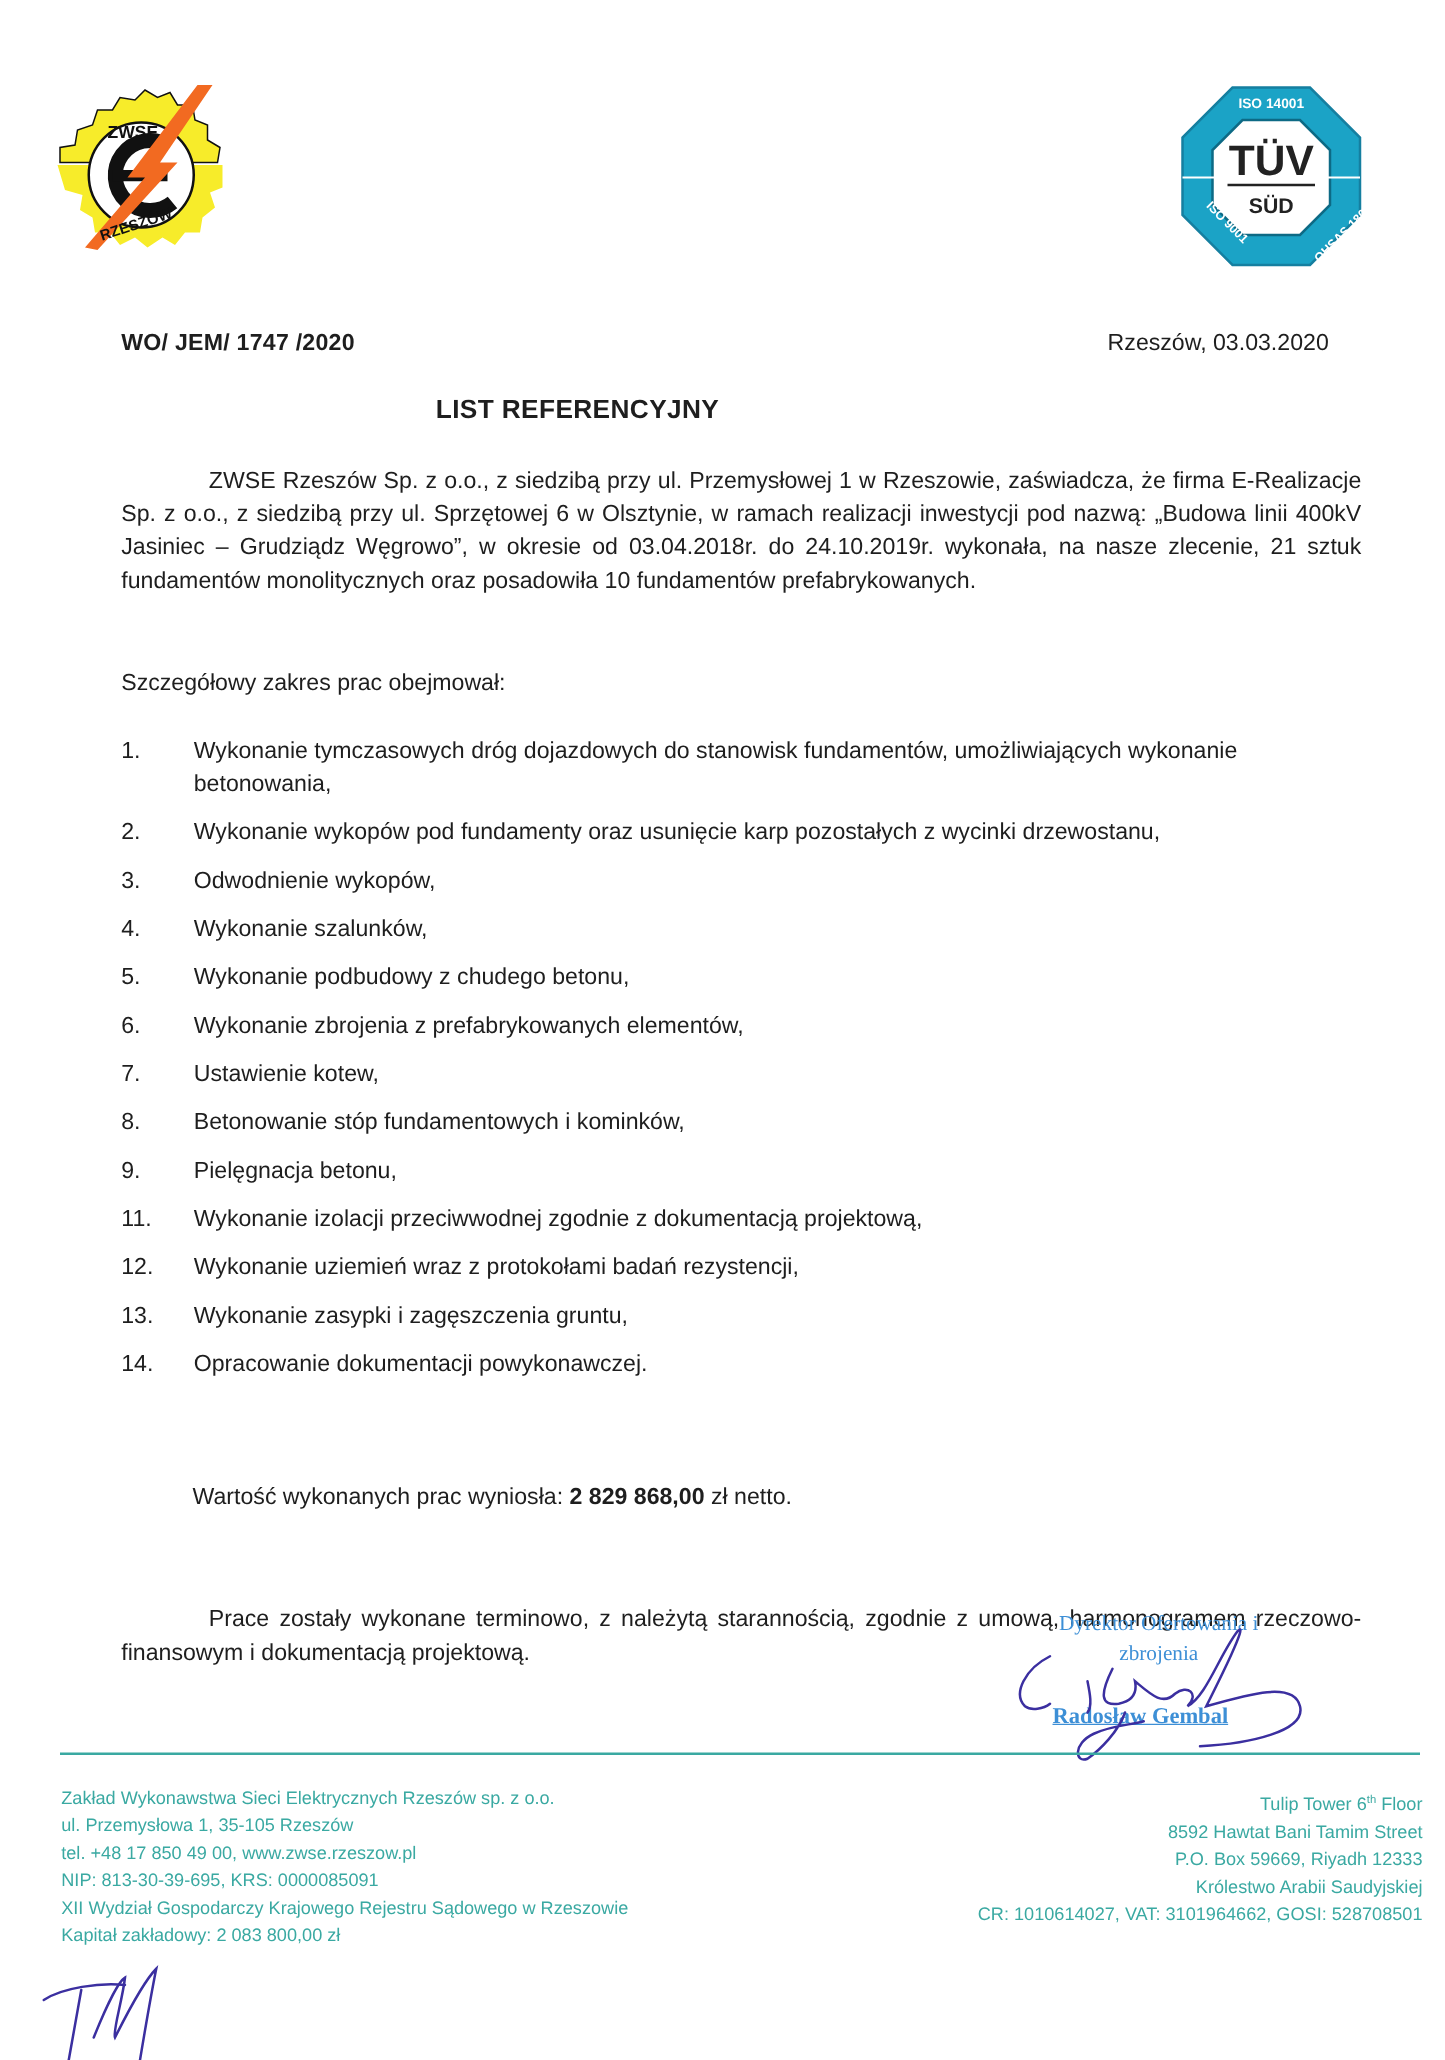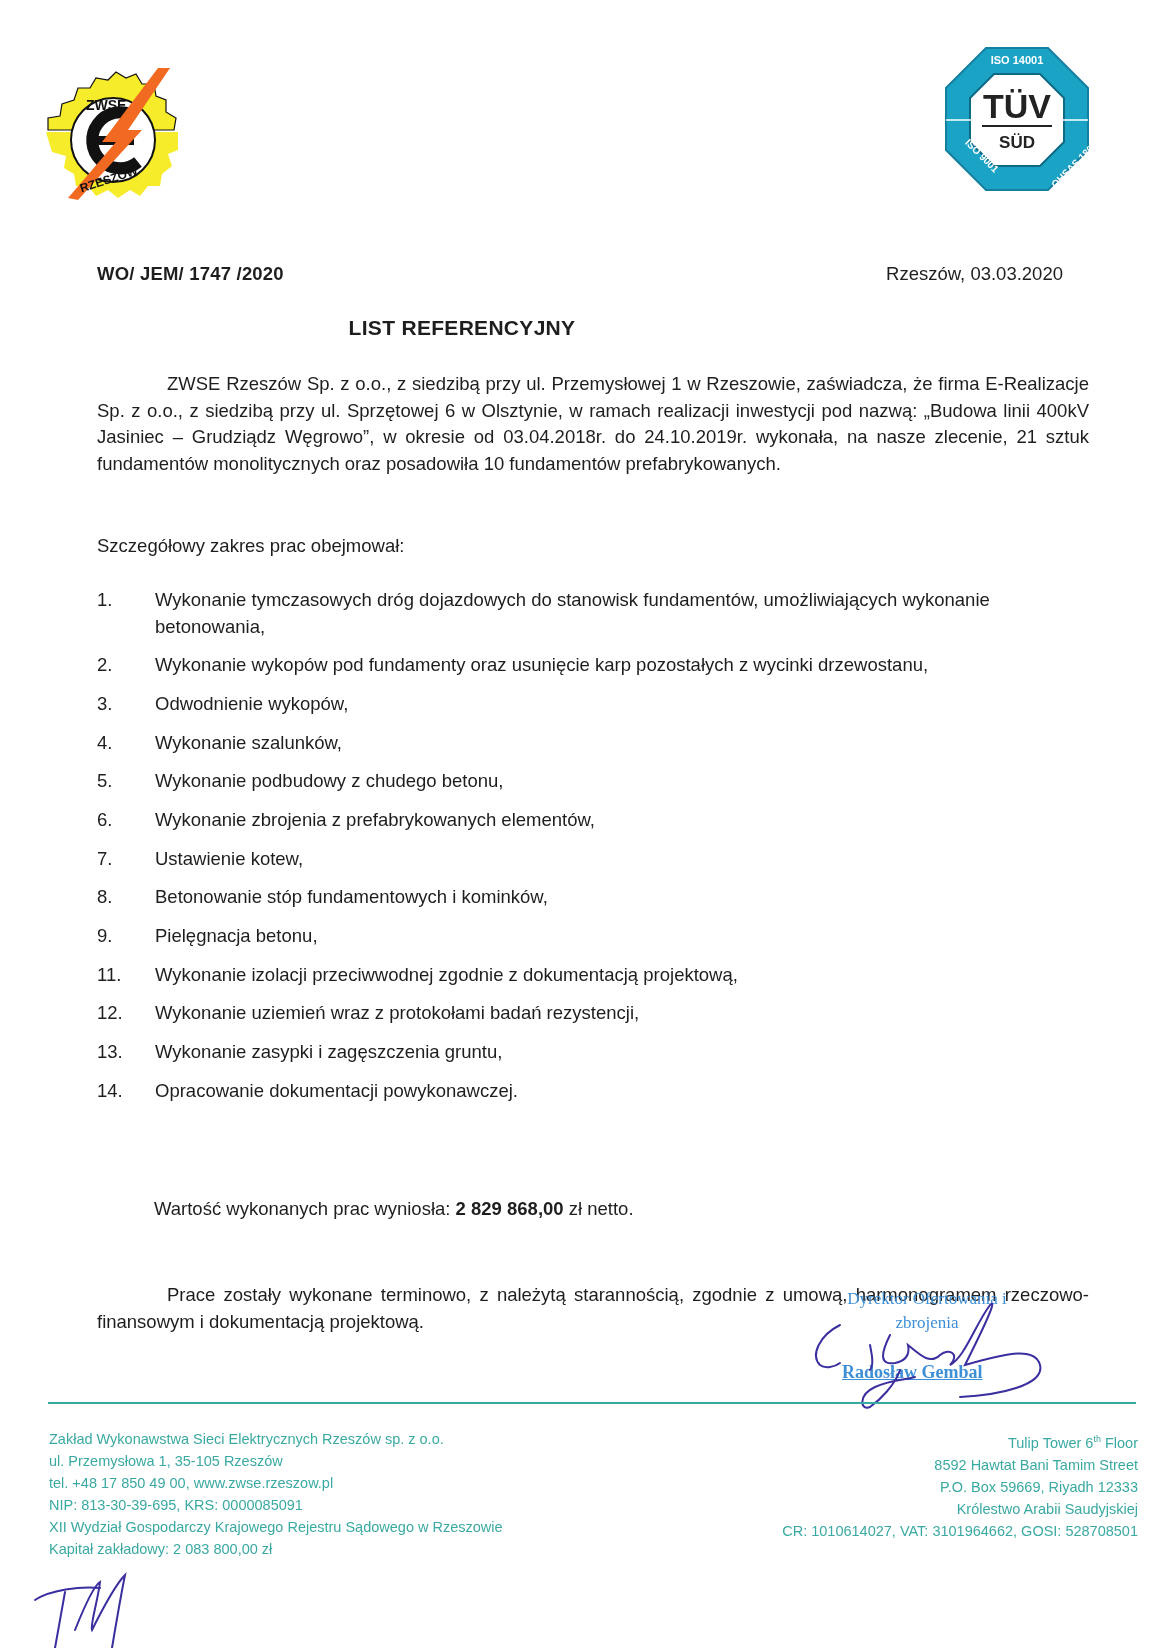--- a/index.html
+++ b/index.html
@@ -1,33 +1,33 @@
 <!DOCTYPE html>
 <html><head>
   <meta charset="utf-8">
   <style>
     html, body { margin:0; padding:0; background:#ffffff; }
     body { width:1156px; height:1648px; position:relative; overflow:hidden;
            font-family:"Liberation Sans", "DejaVu Sans", sans-serif; color:#1e1e1e; }
     .abs { position:absolute; }
     .logo-left { left:38px; top:58px; width:150px; height:150px; }
-    .logo-right { left:942px; top:44px; width:150px; height:150px; }
+    .logo-right { left:942px; top:66px; width:150px; height:150px; }
     .ref { left:97px; top:263px; font-size:18.5px; letter-spacing:0.2px;font-weight:bold; }
     .date { right:93px; top:263px; font-size:18.5px; text-align:right; }
     .title { left:0; width:924px; top:316px; text-align:center; font-size:21px; font-weight:bold; letter-spacing:0.3px; }
     .para { left:97px; width:992px; font-size:18.5px; line-height:26.5px; text-align:justify; }
     .para p { margin:0; }
     .indent { text-indent:70px; }
     .intro { top:371px; }
     .scope-title { left:97px; top:535px; font-size:18.5px; }
     .list { left:97px; top:587px; width:992px; font-size:18.5px; }
     .li { position:relative; display:flex; margin-bottom:12.2px; line-height:26.5px; }
     .li .num { width:58px; flex:none; }
     .li .txt { flex:1; }
-    .value { left:154px; top:1186px; font-size:18.5px;margin-top:12px; }
+    .value { left:154px; top:1186px; font-size:18.5px; }
     .value b { font-weight:bold; }
     .closing { top:1282px; }
     .sig-title { left:822px; top:1287px; width:210px; text-align:center; color:#3d8fd6;
                  font-family:"Liberation Serif", "DejaVu Serif", serif; font-size:17px; line-height:24px; }
     .sig-name { left:842px; top:1362px; color:#3d8fd6; font-family:"Liberation Serif", "DejaVu Serif", serif;
                 font-size:18px; font-weight:bold; text-decoration:underline; }
     .sig-svg { left:800px; top:1285px; width:260px; height:130px; }
     .rule { left:48px; top:1402px; width:1088px; height:2px; background:#3aa9a2; }
     .footer-left { left:49px; top:1428px; color:#3aa9a2; font-size:14.5px; line-height:22px; }
     .footer-left .head { font-weight:normal; }

